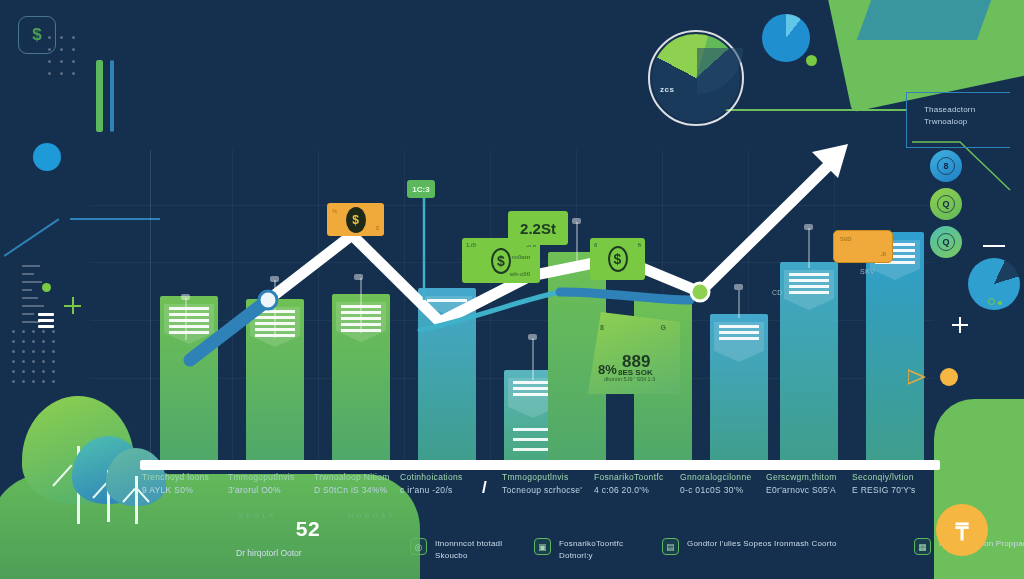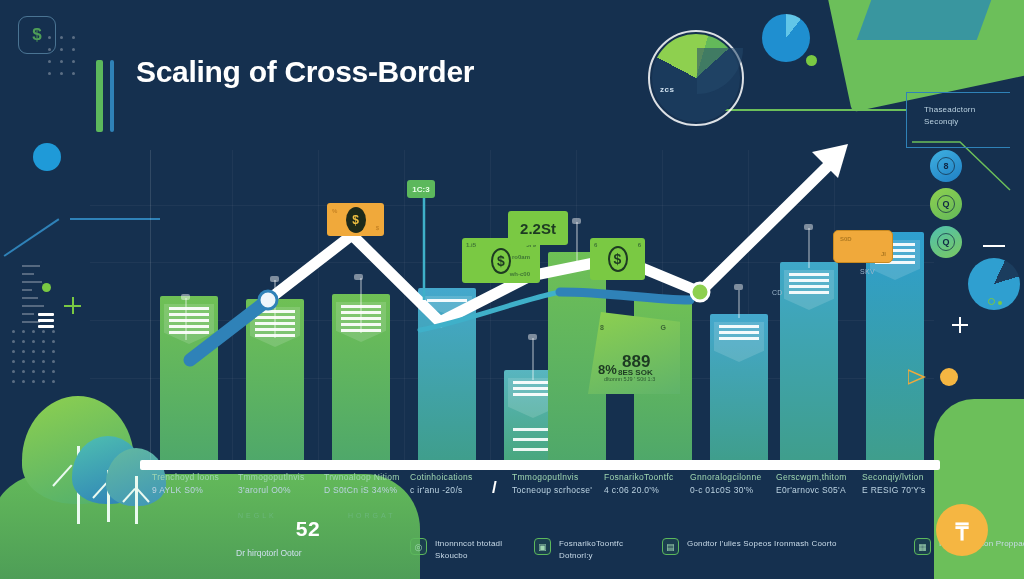--- a/index.html
+++ b/index.html
@@ -163,21 +163,21 @@
   }
   .ricon .inner { width: 58%; height: 58%; border: 1.6px solid rgba(20,45,70,.75); border-radius: 50%;
     display: flex; align-items: center; justify-content: center; font-size: 9px; }
 
   .coin-orange {
     position: absolute; border-radius: 50%; background: #f5b642;
     display: flex; align-items: center; justify-content: center;
   }
 
   
-  .xlabels { position: absolute; left: 152px; top: 472px; width: 790px; height: 40px; }
+  .xlabels { position: absolute; left: 142px; top: 472px; width: 790px; height: 40px; }
   .xlab { position: absolute; width: 100px; text-align: left; }
   .xlab .l1 { color: #9fd6b0; font-size: 8.5px; letter-spacing: .3px; white-space: nowrap; }
   .xlab .l2 { color: #bcd3e2; font-size: 8.5px; letter-spacing: .3px; margin-top: 3px; white-space: nowrap; }
   .slash { position: absolute; color: #ffffff; font-size: 17px; font-weight: bold; }
 
   
   .stat { position: absolute; text-align: center; }
   .stat .num { color: #ffffff; font-size: 21px; font-weight: bold; letter-spacing: .5px; }
   .stat .cap { color: #cfe0ee; font-size: 8.5px; margin-top: 4px; white-space: nowrap; }
   .stat-dots { position: absolute; color: rgba(120,190,150,.55); font-size: 7px; letter-spacing: 3px; }
@@ -318,21 +318,20 @@
   <div class="logo-box">
     <span class="glyph">$</span>
   </div>
 
   <div class="title-wrap">
     <div class="title-bars">
         <i></i>
         <i></i>
       </div>
     <div class="title-text">
-      <div class="title-l1">Scaling of Cross-Border</div>
     </div>
   </div>
 
   <div class="axis-line-v"></div>
 
   <div class="bars">
 
     <div class="bar" style="left:10px;height:164px;background:linear-gradient(180deg,#6fc055,#4fa86a);">
       <div class="doc">
           <i></i>
@@ -516,21 +515,21 @@
   <div class="circ" style="left:988px;top:298px;width:7px;height:7px;border:1.5px solid #7ac943;"></div>
   <div class="circ" style="left:998px;top:301px;width:4px;height:4px;background:#7ac943;"></div>
   <div class="circ" style="left:940px;top:368px;width:18px;height:18px;background:#f5b642;"></div>
   <svg style="position:absolute;left:908px;top:366px;width:28px;height:22px;">
     <polygon points="0,4 16,11 0,18" fill="none" stroke="#f0a93b" stroke-width="1.6"></polygon>
   </svg>
 
   <div class="rcallout-frame" style="left:906px;top:92px;width:104px;height:56px;"></div>
   <div class="rcallout" style="left:924px;top:104px;">
     <div>Thaseadctorn</div>
-    <div>Seconqiy</div>
+    <div>Trwnoaloop</div>
   </div>
 
   <div class="baseline"></div>
 
   <div class="xlabels">
     <div class="xlab" style="left:0px;top:0;">
       <div class="l1">Trenchoyd loons</div>
       <div class="l2">9 AYLK  S0%</div>
     </div>
     <div class="xlab" style="left:86px;top:0;">

